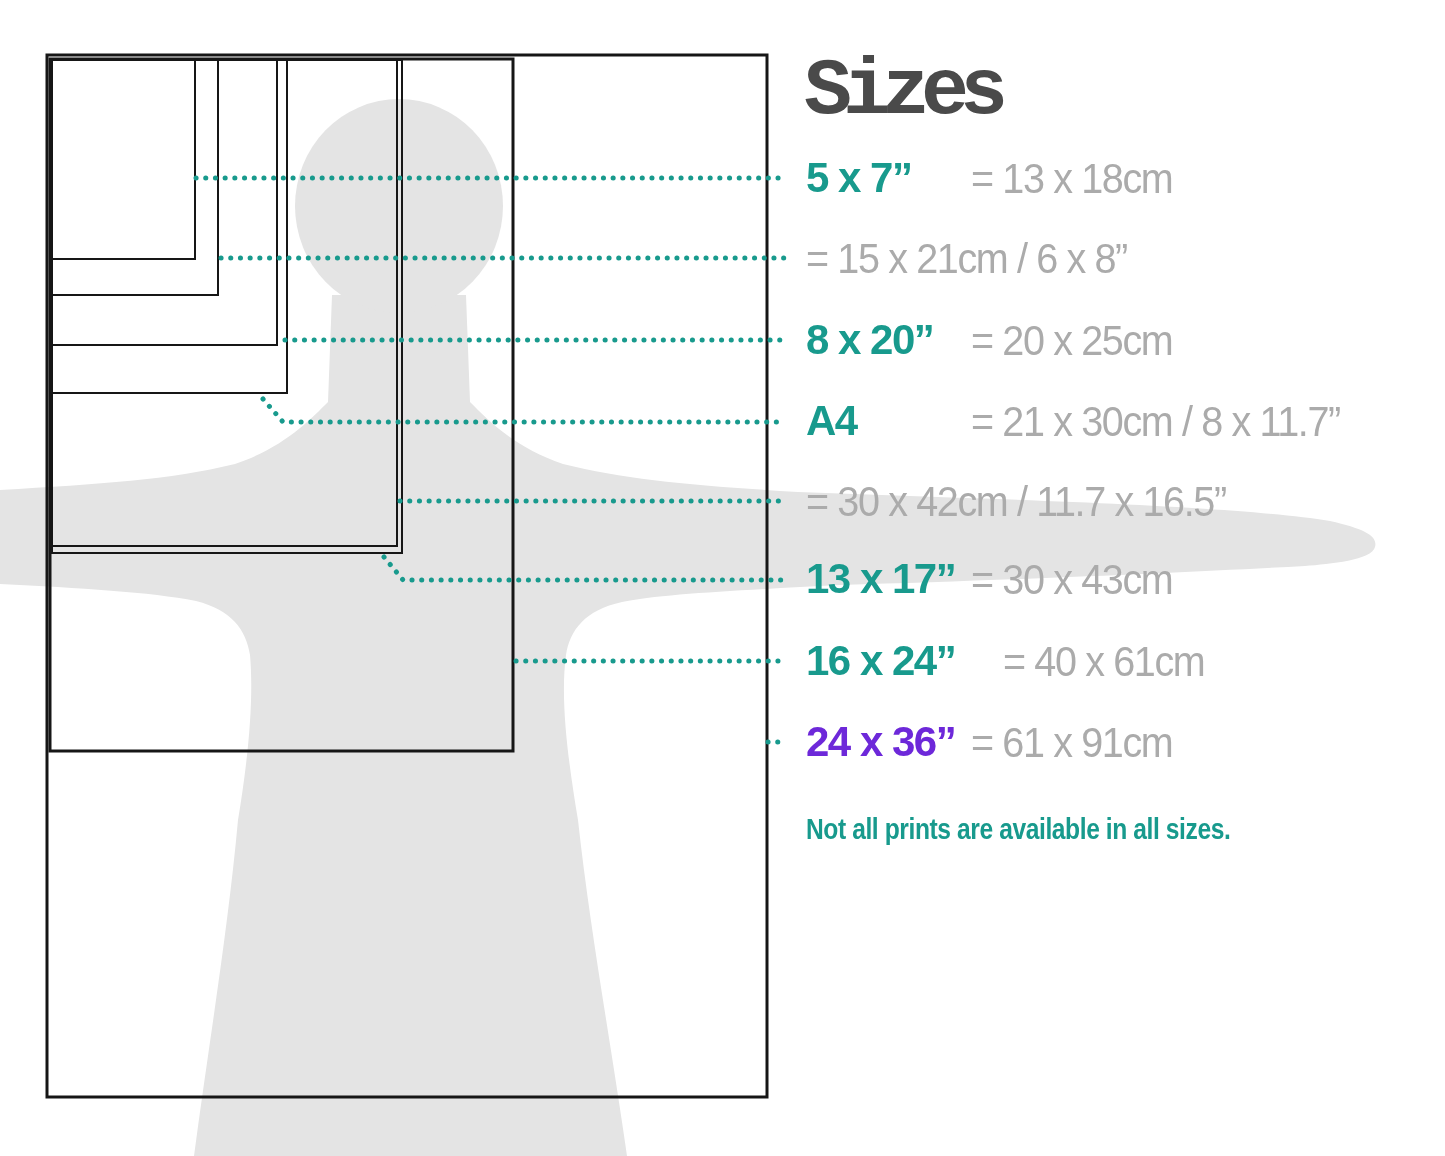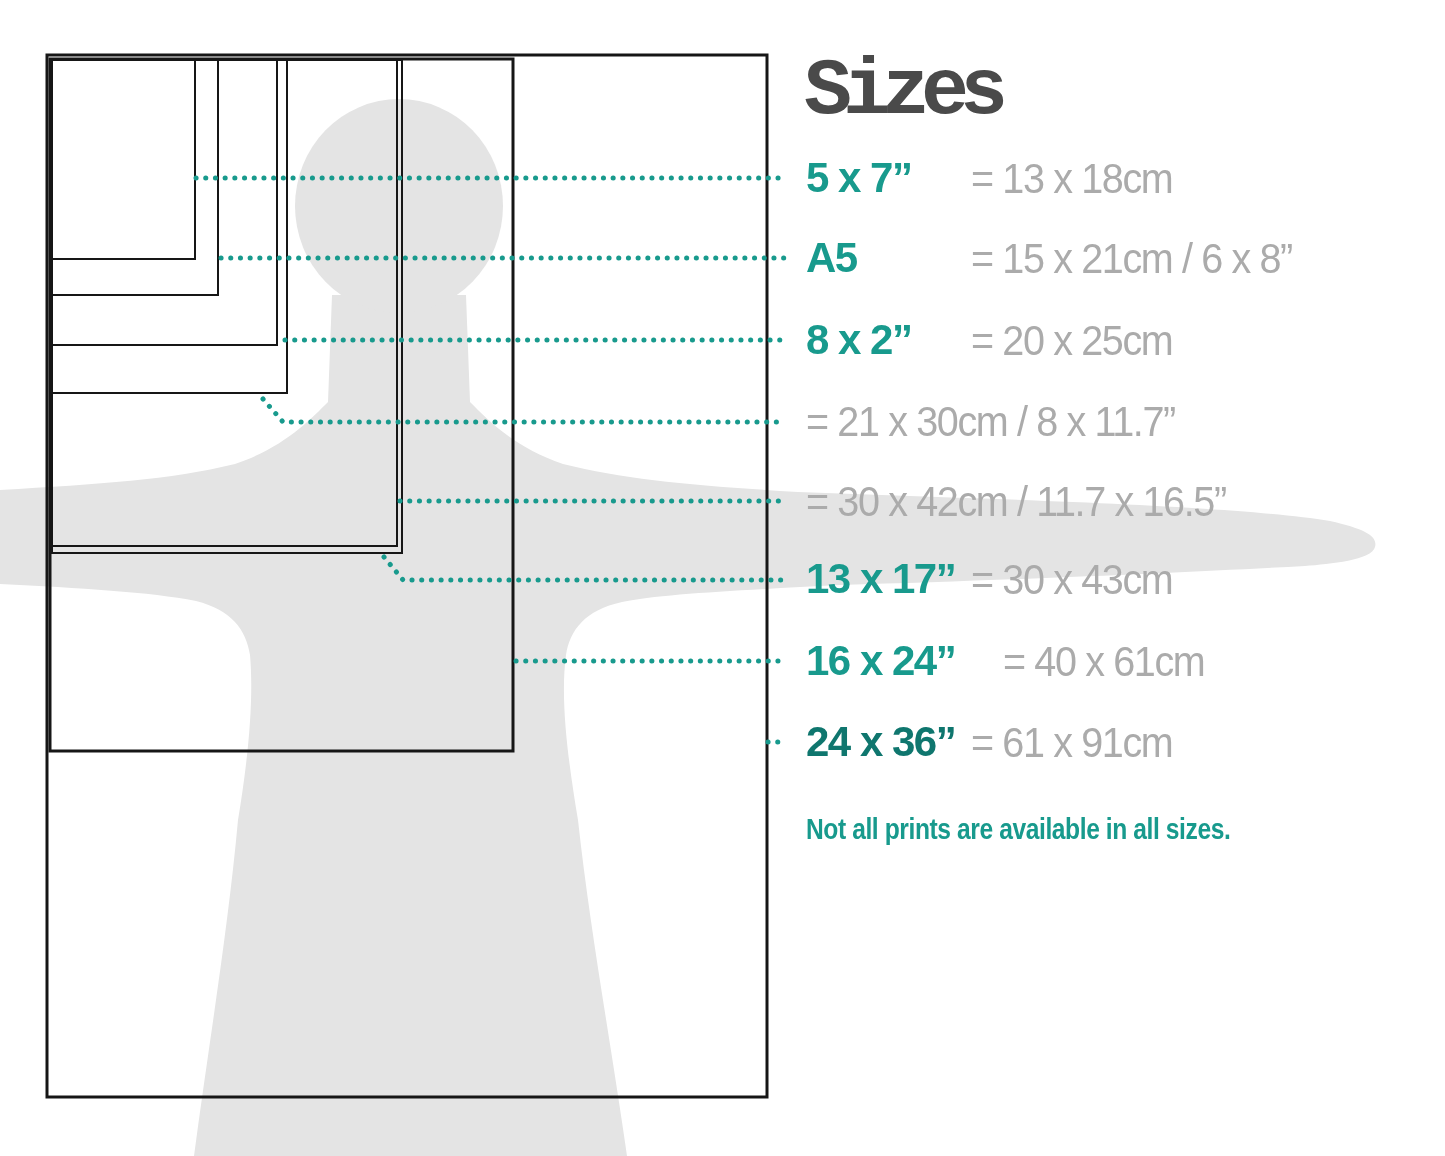--- a/index.html
+++ b/index.html
@@ -111,42 +111,42 @@
   </svg>
 
   <div class="title" style="color: rgb(74, 74, 74);">Sizes</div>
 
   <div id="rows-container">
       <div class="size-row" style="top: 151px;">
         <span class="size-label" style="color: rgb(24, 154, 141);">5 x 7”</span>
         <span class="size-metric" style="color: rgb(171, 171, 171);">= 13 x 18cm</span>
       </div>
       <div class="size-row" style="top: 231px;">
-        <span class="size-label" style="color: rgb(24, 154, 141);">A5</span>
         <span class="size-metric" style="color: rgb(171, 171, 171);">= 15 x 21cm / 6 x 8”</span>
       </div>
       <div class="size-row" style="top: 313px;">
-        <span class="size-label" style="color: rgb(24, 154, 141);">8 x 2”</span>
+        <span class="size-label" style="color: rgb(24, 154, 141);">8 x 20”</span>
         <span class="size-metric" style="color: rgb(171, 171, 171);">= 20 x 25cm</span>
       </div>
       <div class="size-row" style="top: 394px;">
+        <span class="size-label" style="color: rgb(24, 154, 141);">A4</span>
         <span class="size-metric" style="color: rgb(171, 171, 171);">= 21 x 30cm / 8 x 11.7”</span>
       </div>
       <div class="size-row" style="top: 474px;">
         <span class="size-metric" style="color: rgb(171, 171, 171);">= 30 x 42cm / 11.7 x 16.5”</span>
       </div>
       <div class="size-row" style="top: 552px;">
         <span class="size-label" style="color: rgb(24, 154, 141);">13 x 17”</span>
         <span class="size-metric" style="color: rgb(171, 171, 171);">= 30 x 43cm</span>
       </div>
       <div class="size-row" style="top: 634px; gap: 32px;">
         <span class="size-label" style="color: rgb(24, 154, 141);">16 x 24”</span>
         <span class="size-metric" style="color: rgb(171, 171, 171);">= 40 x 61cm</span>
       </div>
       <div class="size-row" style="top: 715px;">
-        <span class="size-label" style="color: #0f766e;">24 x 36”</span>
+        <span class="size-label" style="color: #6d28d9;">24 x 36”</span>
         <span class="size-metric" style="color: rgb(171, 171, 171);">= 61 x 91cm</span>
       </div>
     </div>
 
   <div class="note" style="color: rgb(24, 154, 141);">Not all prints are available in all sizes.</div>
 
 </div>
 
 </body></html>

